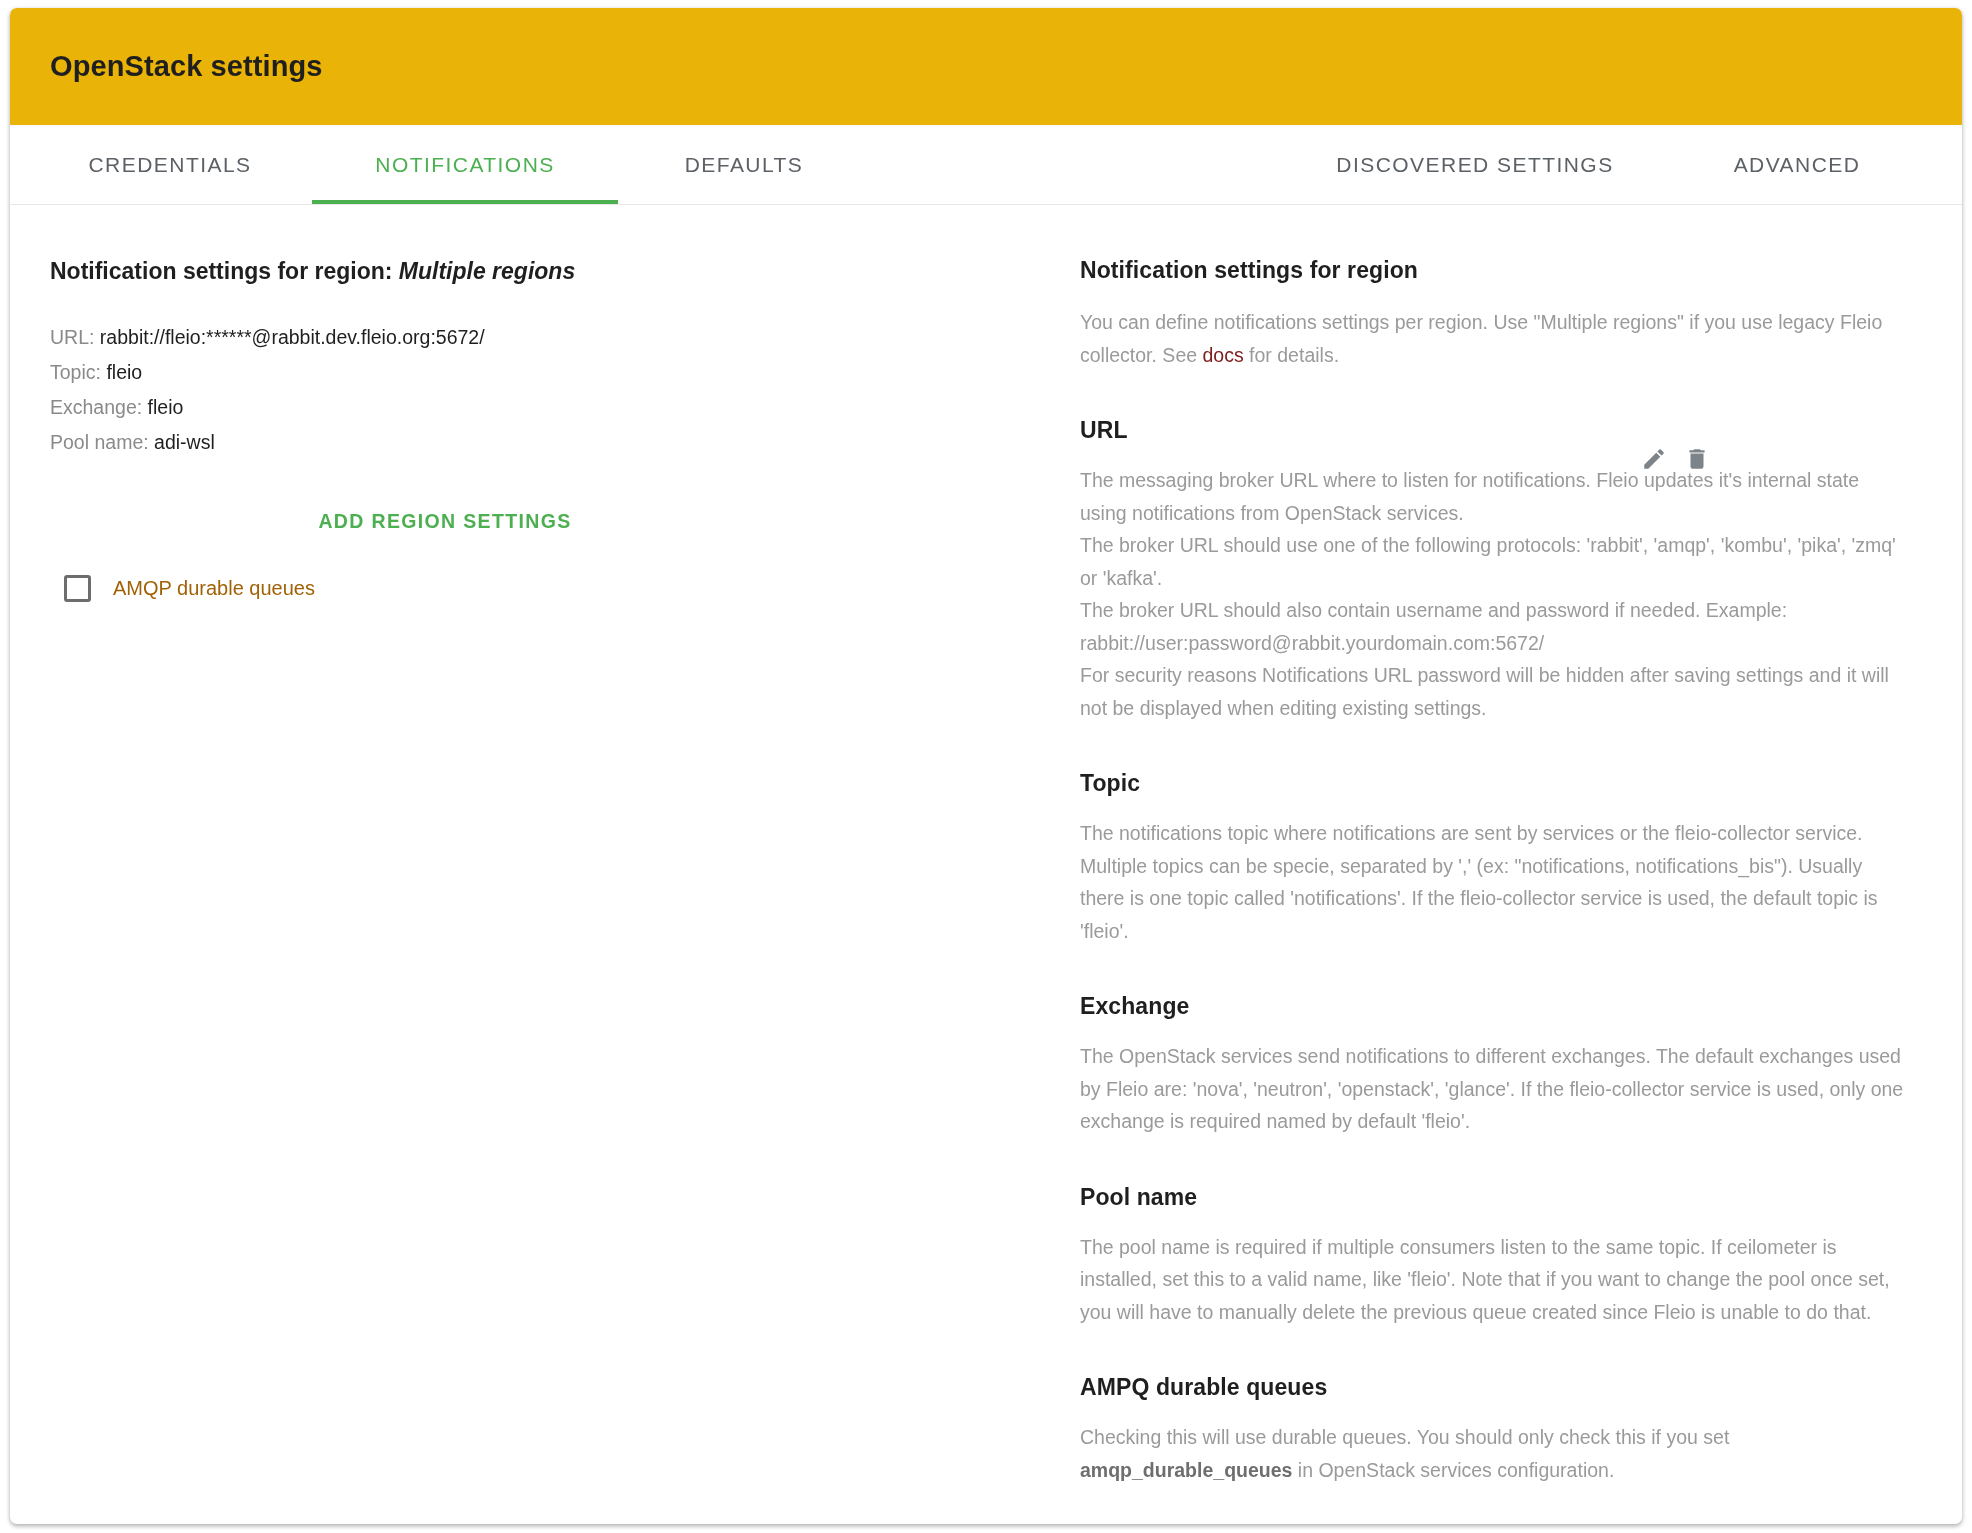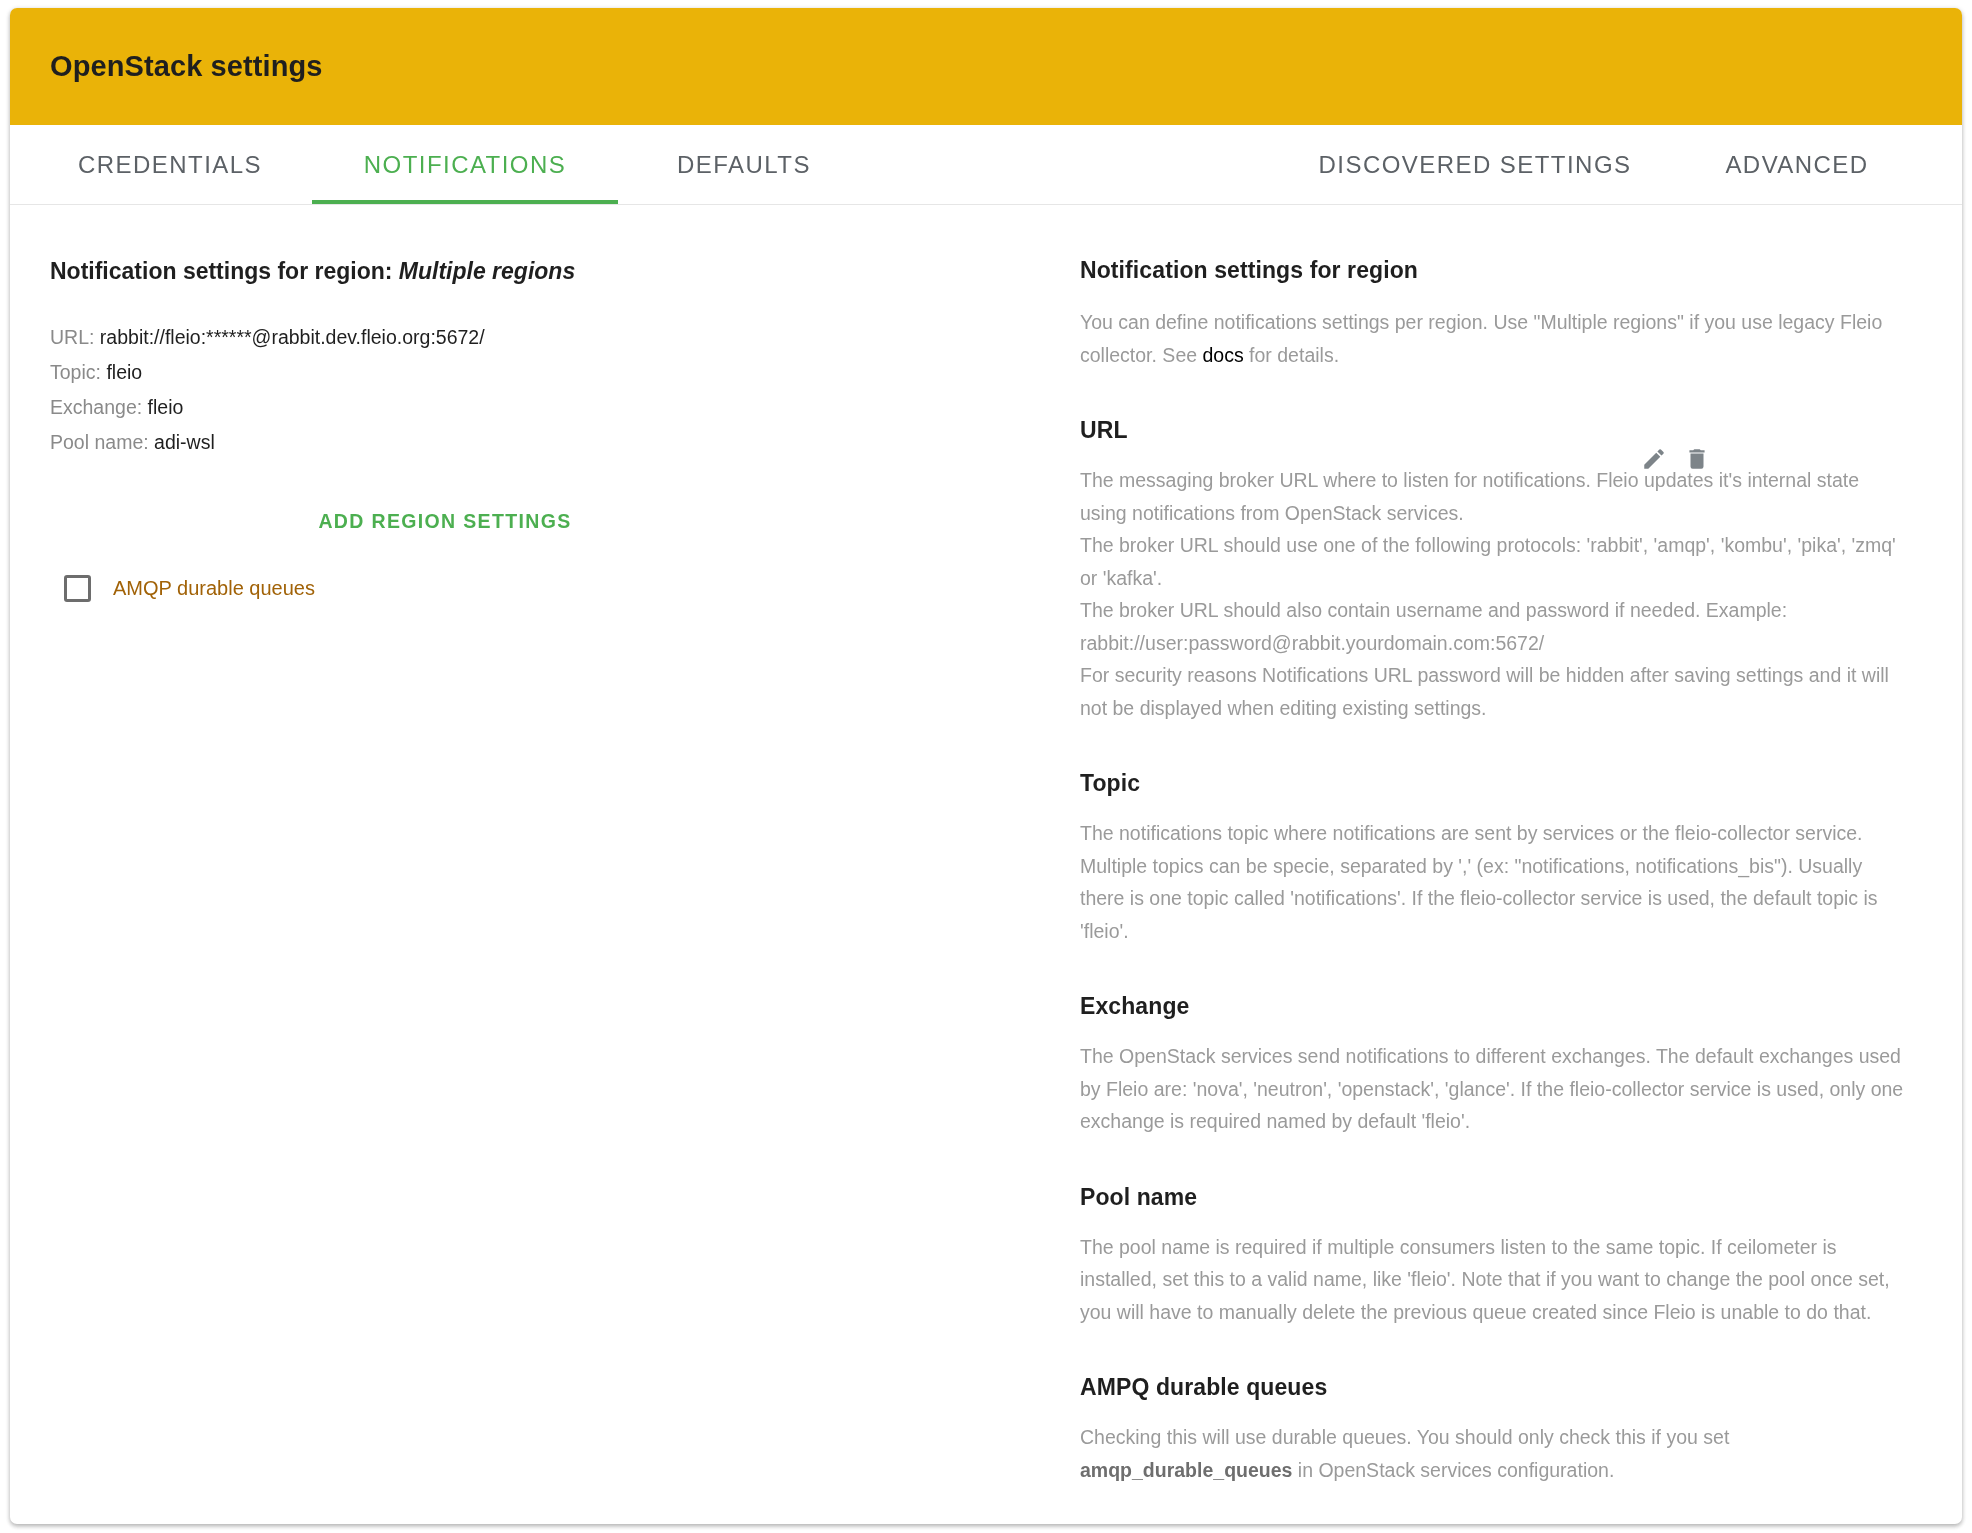--- a/index.html
+++ b/index.html
@@ -46,21 +46,21 @@
     display: flex;
     align-items: center;
   }
   .tab {
     position: absolute;
     top: 0;
     height: 79px;
     display: flex;
     align-items: center;
     justify-content: center;
-    font-size: 24px;
+    font-size: 21px;
     font-weight: 500;
     letter-spacing: 1.45px;
     color: #5c6166;
     cursor: pointer;
     white-space: nowrap;
     user-select: none;
   }
   .tab.active { color: #4caf50; }
   .tab.active::after {
     content: "";
@@ -186,21 +186,21 @@
     color: #1f1f1f;
     margin-top: 46px;
     margin-bottom: 20px;
     letter-spacing: 0.1px;
   }
   .doc-p {
     font-size: 19.5px;
     line-height: 32.5px;
     color: #9a9a9a;
   }
-  .doc-link { color: #000000; text-decoration: none; cursor: pointer; }
+  .doc-link { color: #7f1d1d; text-decoration: none; cursor: pointer; }
   .doc-strong { color: #6e6e6e; font-weight: 600; }
 
   .footer-actions {
     position: absolute;
     right: 54px;
     bottom: 54px;
     display: flex;
     align-items: center;
     gap: 44px;
   }

